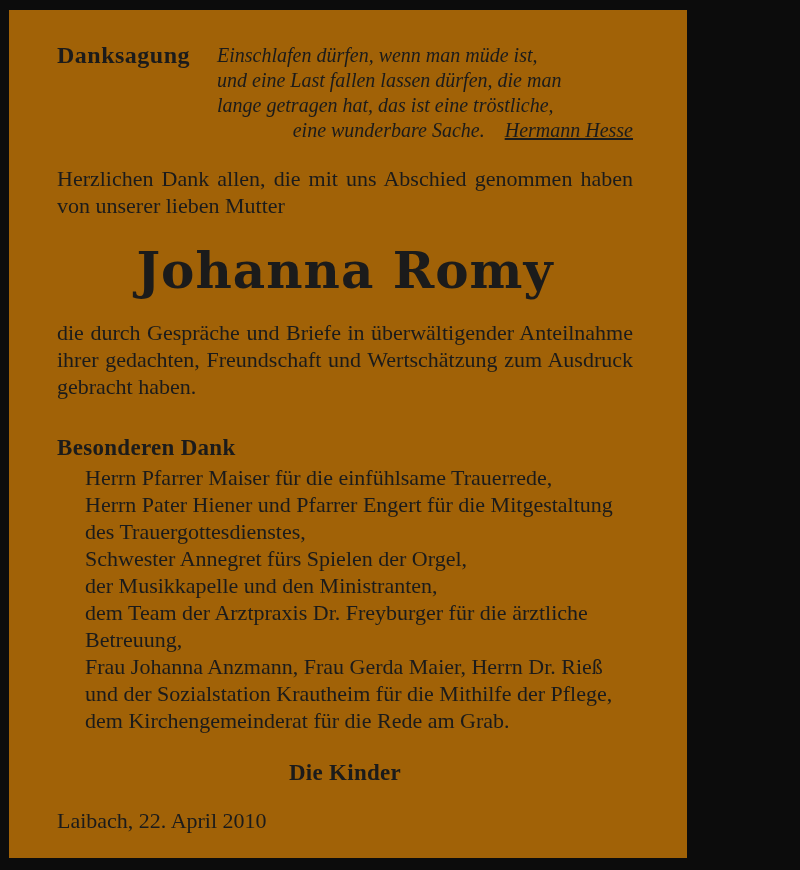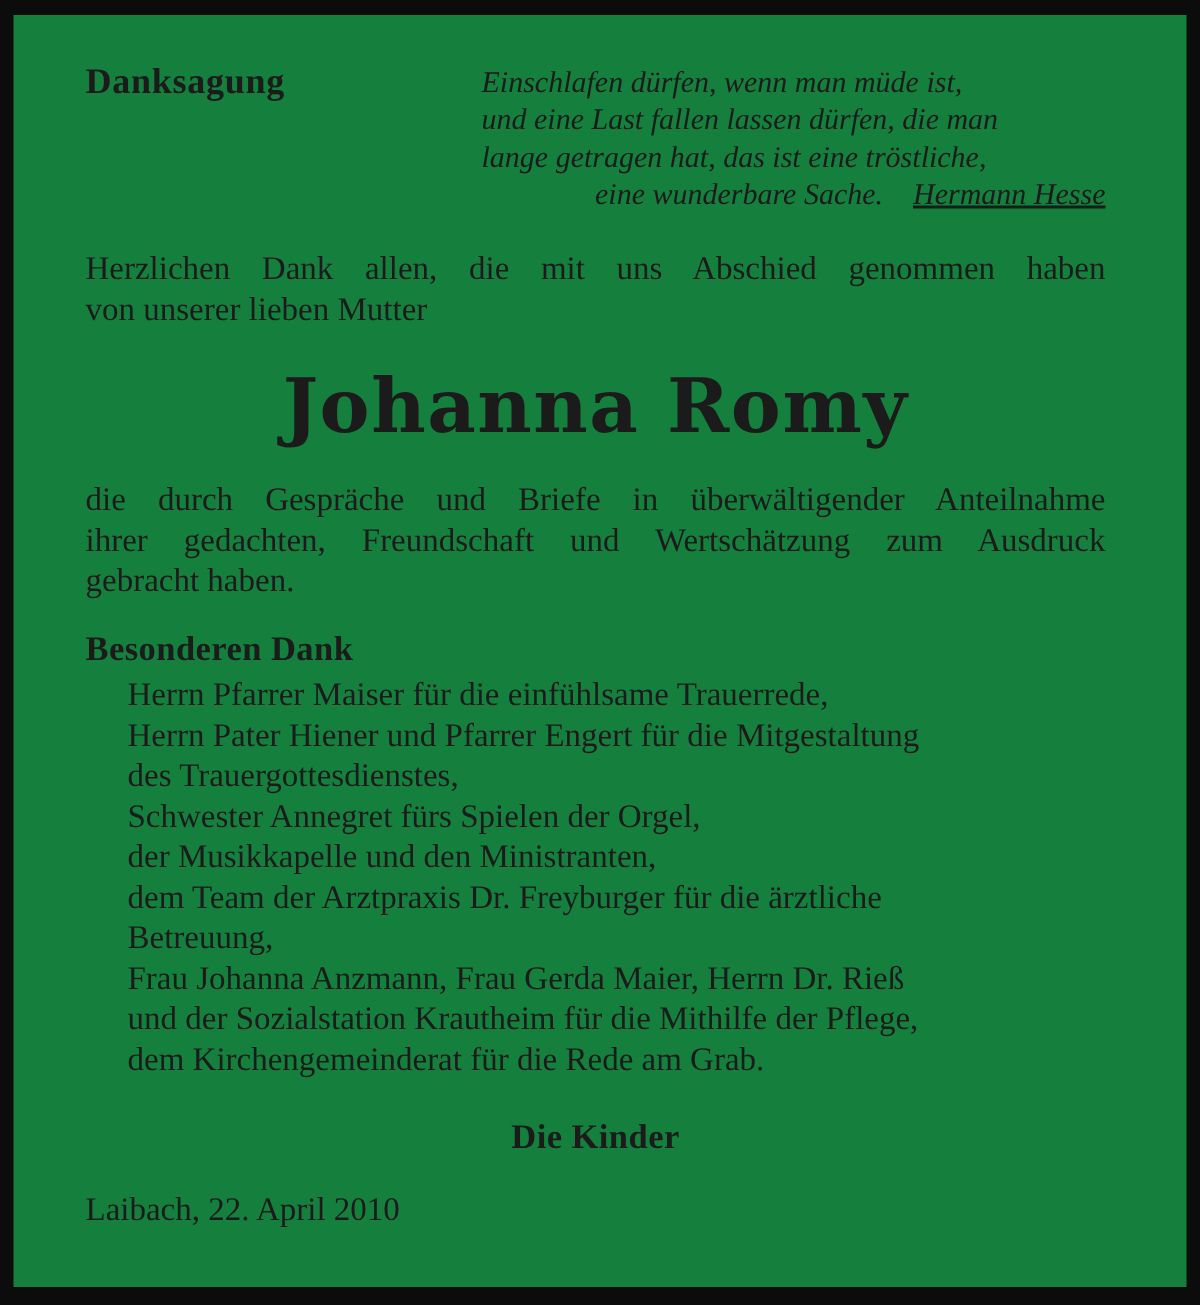--- a/index.html
+++ b/index.html
@@ -11,23 +11,23 @@
   }
   body {
     background: #0c0c0c;
     font-family: "Liberation Serif", serif;
     color: #1b1b1b;
   }
   .card {
     position: absolute;
     left: 9px;
     top: 10px;
-    width: 782px;
+    width: 678px;
     height: 848px;
-    background: #15803d;
+    background: #a16207;
     box-sizing: border-box;
     padding: 33px 54px 0 48px;
     overflow: hidden;
   }
   .header {
     display: flex;
     justify-content: space-between;
     align-items: flex-start;
   }
   .title {
@@ -69,21 +69,21 @@
     line-height: 56px;
     text-align: center;
     letter-spacing: 1px;
   }
   .tribute {
     margin-top: 20px;
     font-size: 22px;
     line-height: 27px;
   }
   .thanks-heading {
-    margin-top: 19px;
+    margin-top: 34px;
     font-size: 23px;
     font-weight: bold;
     line-height: 27px;
     letter-spacing: 0.3px;
   }
   .thanks-list {
     margin-top: 3px;
     padding-left: 28px;
     font-size: 22px;
     line-height: 27px;

